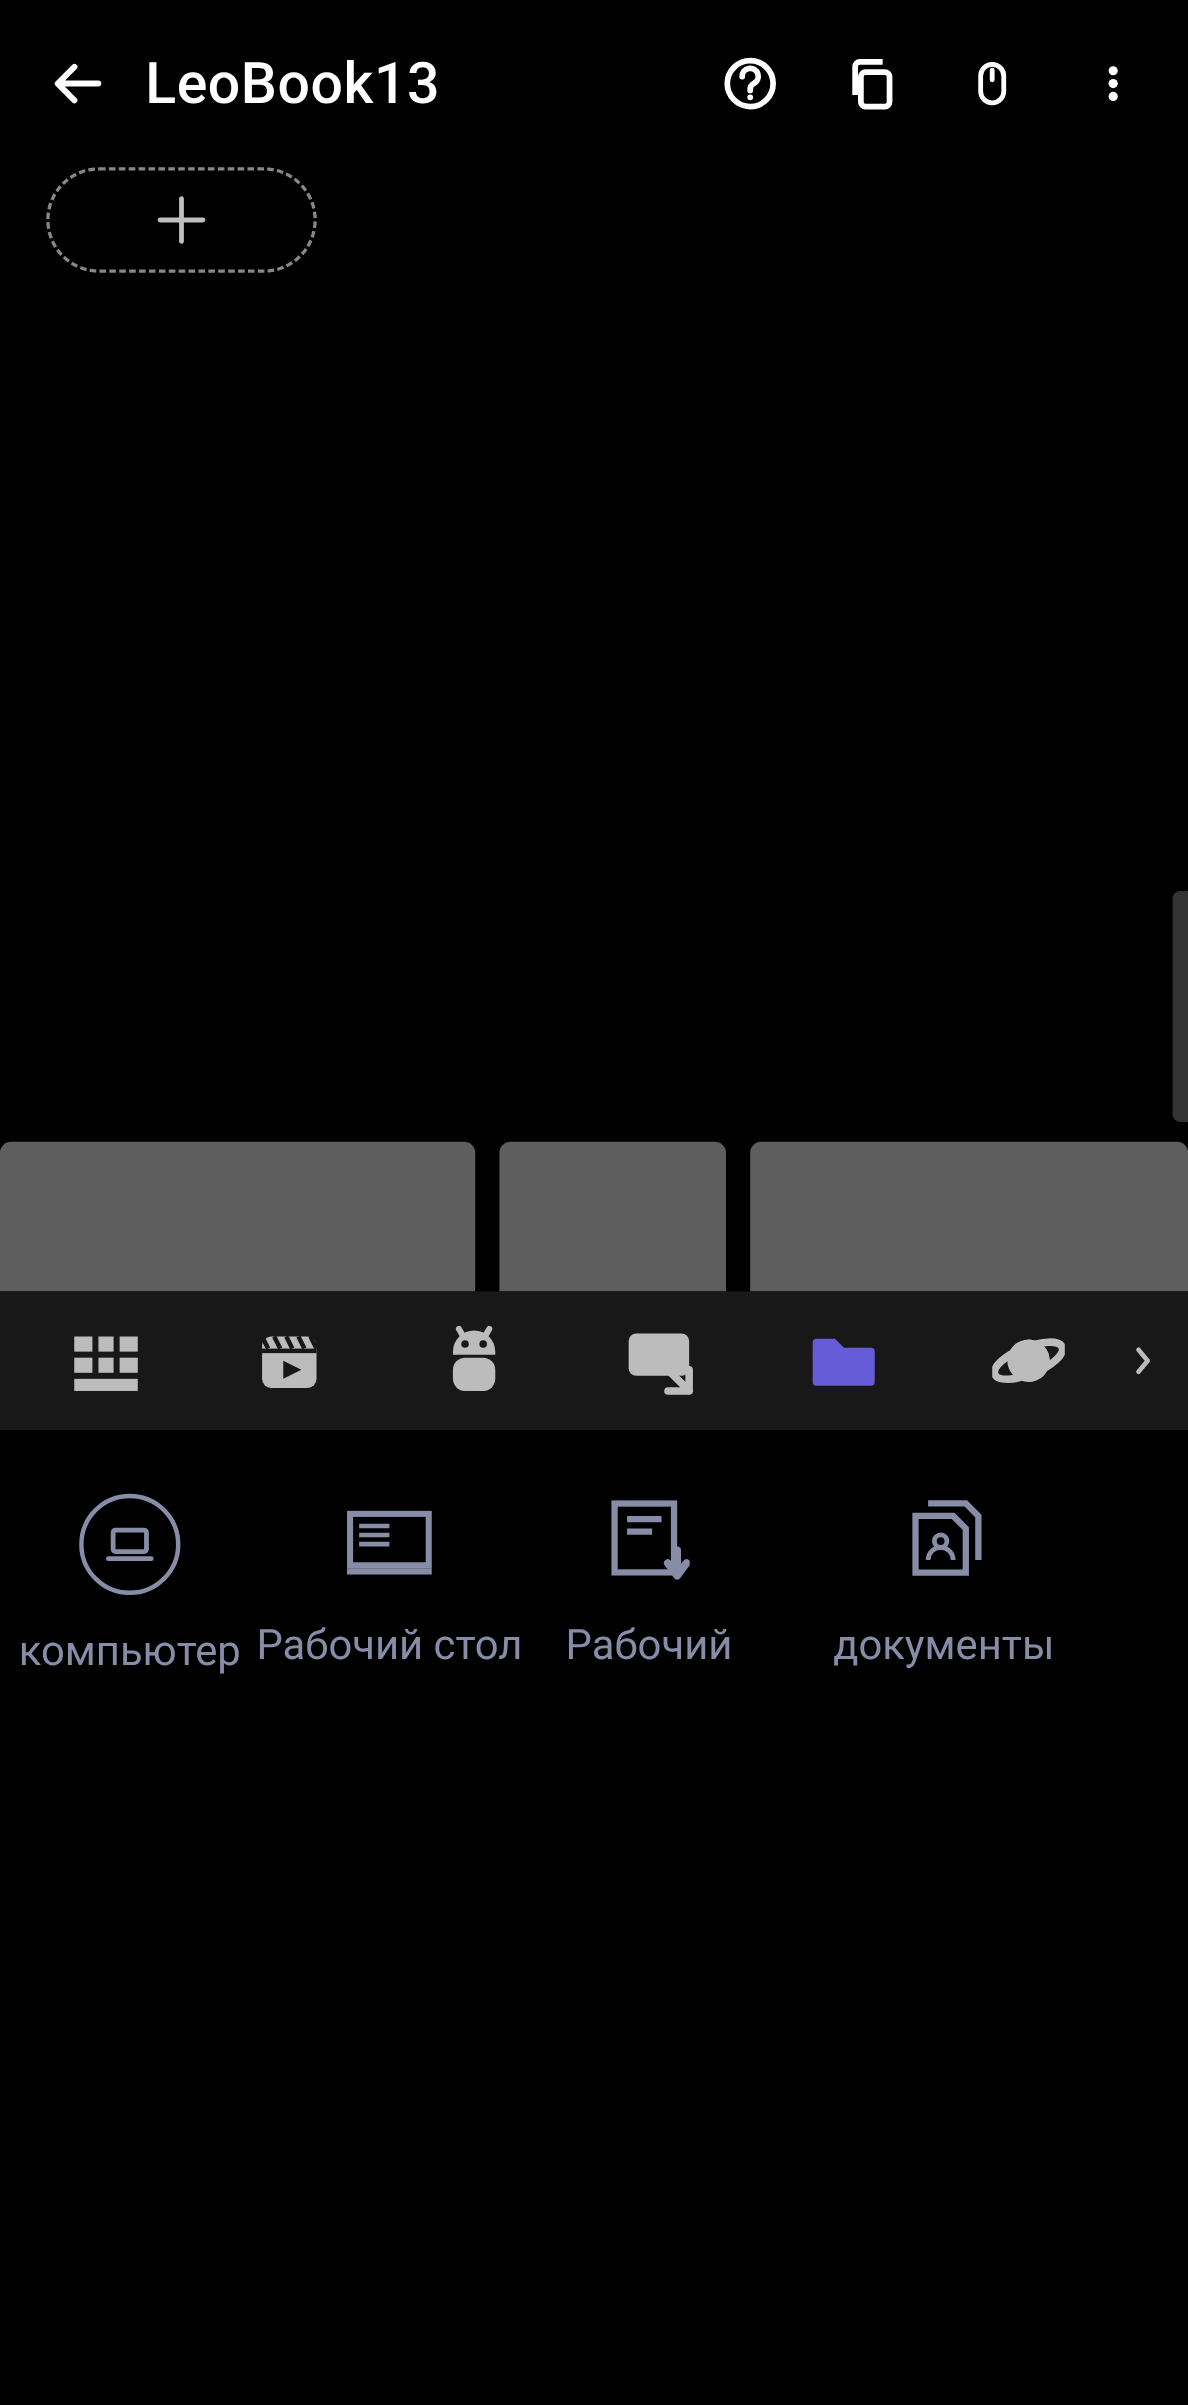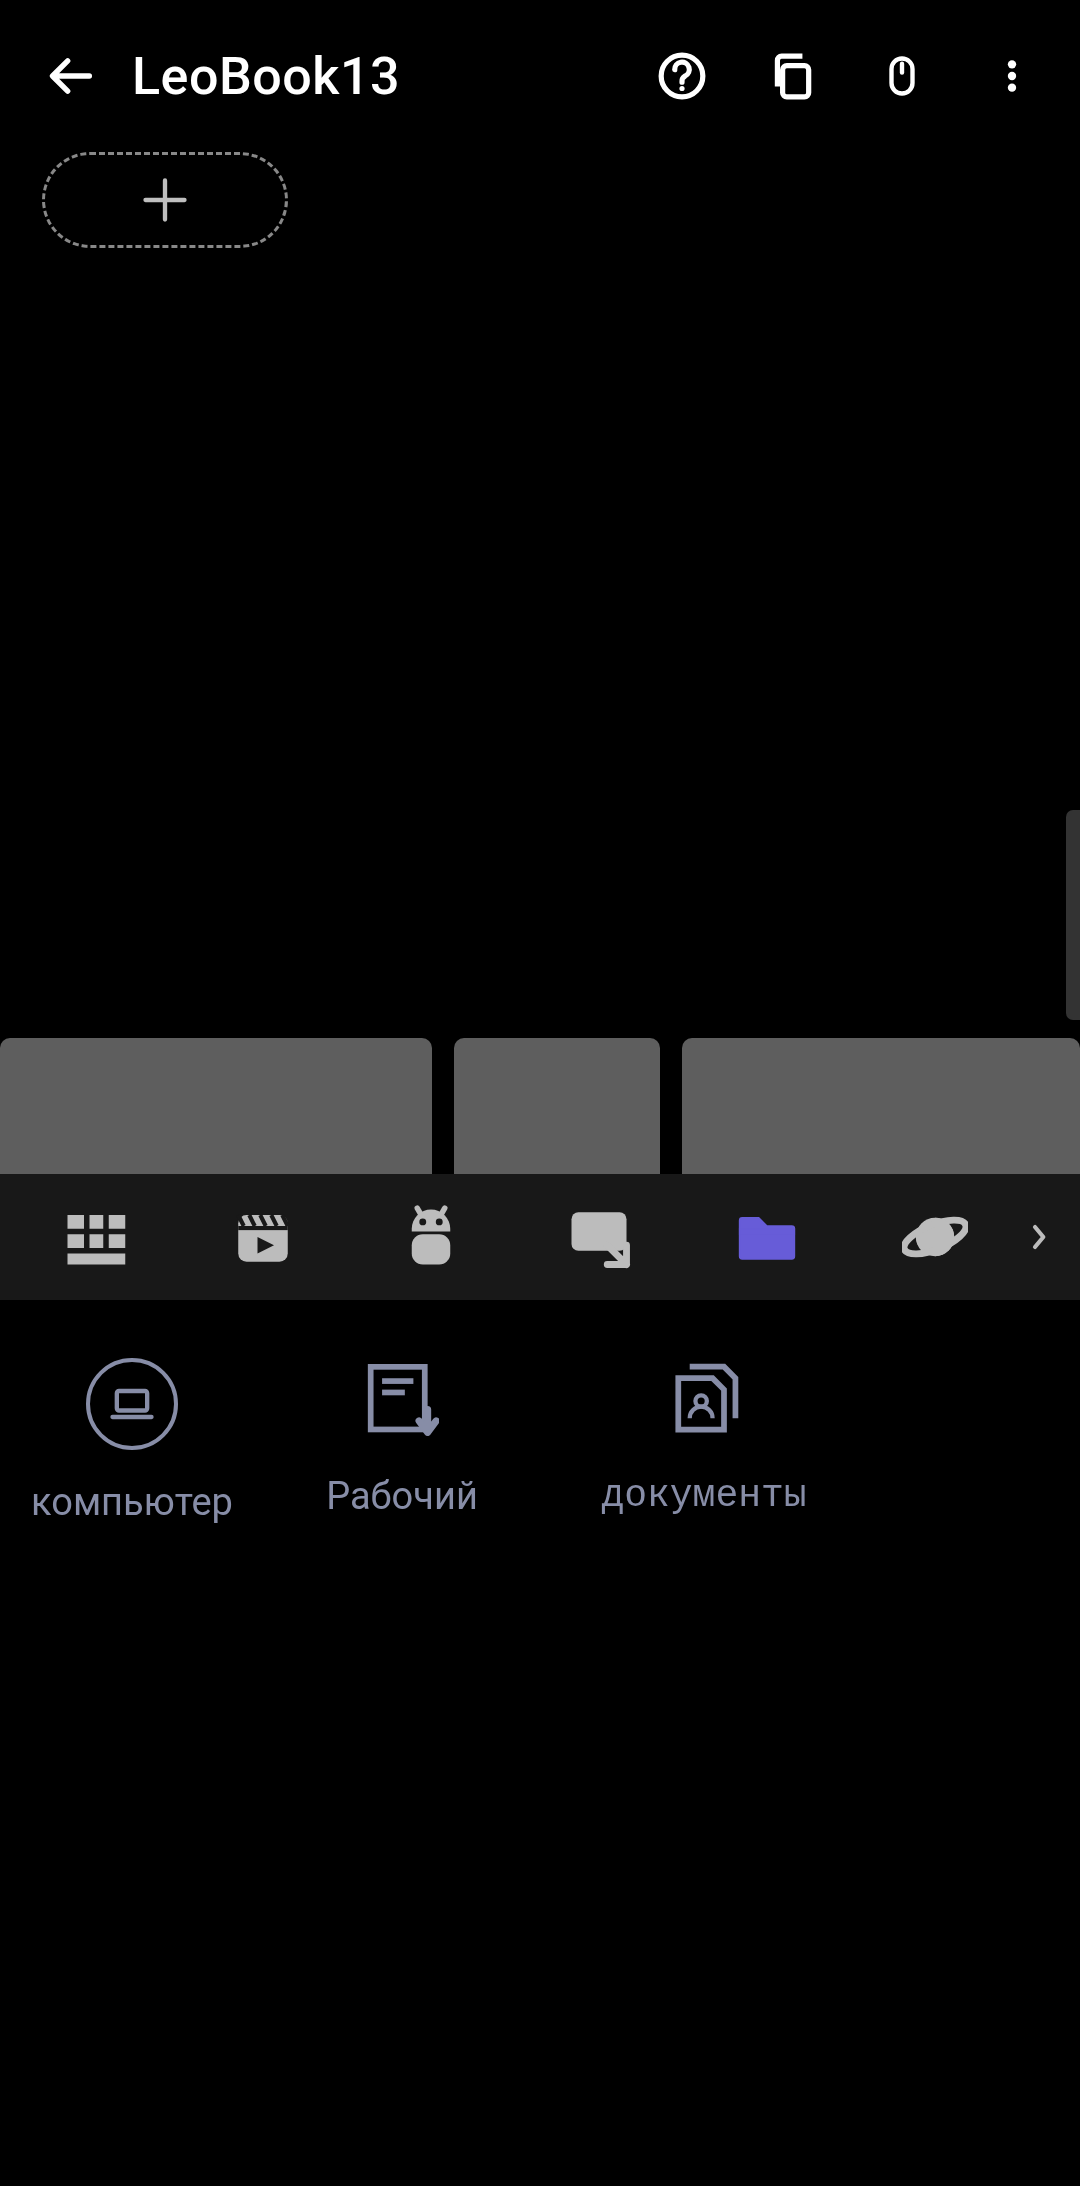--- a/index.html
+++ b/index.html
@@ -155,46 +155,58 @@
       <path d="M24 10 a14 14 0 0 1 0 28" fill="#bcbcbc"></path>
     </svg>
   </div>
   <div class="more">
     <svg viewBox="0 0 24 48" width="20" height="46">
       <path d="M6 12 L16 24 L6 36" stroke="#bcbcbc" stroke-width="5" fill="none" stroke-linecap="round" stroke-linejoin="round"></path>
     </svg>
   </div>
 </div>
 
-<div class="folders" style="padding-left:14px;gap:34px;">
+<div class="folders" style="">
 
   <div class="folder">
     <div class="icon-wrap circled">
       <svg viewBox="0 0 48 48" width="52" height="52">
         <rect x="10" y="12" width="28" height="18" rx="2" stroke="#878da7" stroke-width="4" fill="none"></rect>
         <path d="M6 36 H42" stroke="#878da7" stroke-width="4" stroke-linecap="round"></path>
       </svg>
     </div>
     <span class="label">компьютер</span>
   </div>
 
+  <div class="folder">
+    <div class="icon-wrap">
+      <svg viewBox="0 0 60 48" width="86" height="66">
+        <rect x="4" y="6" width="52" height="34" stroke="#878da7" stroke-width="4" fill="none"></rect>
+        <line x1="10" y1="14" x2="30" y2="14" stroke="#878da7" stroke-width="3"></line>
+        <line x1="10" y1="20" x2="30" y2="20" stroke="#878da7" stroke-width="3"></line>
+        <line x1="10" y1="26" x2="30" y2="26" stroke="#878da7" stroke-width="3"></line>
+        <line x1="2" y1="44" x2="58" y2="44" stroke="#878da7" stroke-width="4"></line>
+      </svg>
+    </div>
+    <span class="label">Рабочий стол</span>
+  </div>
 
   <div class="folder">
     <div class="icon-wrap">
       <svg viewBox="0 0 52 56" width="74" height="80">
         <rect x="4" y="4" width="38" height="44" stroke="#878da7" stroke-width="4" fill="none"></rect>
         <line x1="12" y1="14" x2="34" y2="14" stroke="#878da7" stroke-width="4"></line>
         <line x1="12" y1="22" x2="28" y2="22" stroke="#878da7" stroke-width="4"></line>
         <path d="M44 34 V48 M38 42 L44 50 L50 42" stroke="#878da7" stroke-width="5" fill="none" stroke-linecap="round" stroke-linejoin="round"></path>
       </svg>
     </div>
     <span class="label">Рабочий</span>
   </div>
 
-  <div class="folder" style="width:300px;font-family:Liberation Mono, monospace;">
+  <div class="folder" style="width:300px;">
     <div class="icon-wrap">
       <svg viewBox="0 0 56 56" width="80" height="80">
         <path d="M10 12 H34 L42 20 V48 H10 Z" stroke="#878da7" stroke-width="4" fill="none"></path>
         <path d="M18 4 H42 L50 12 V40" stroke="#878da7" stroke-width="4" fill="none"></path>
         <circle cx="26" cy="28" r="4" stroke="#878da7" stroke-width="3" fill="none"></circle>
         <path d="M18 40 a8 8 0 0 1 16 0" stroke="#878da7" stroke-width="3" fill="none"></path>
       </svg>
     </div>
     <span class="label">документы</span>
   </div>

